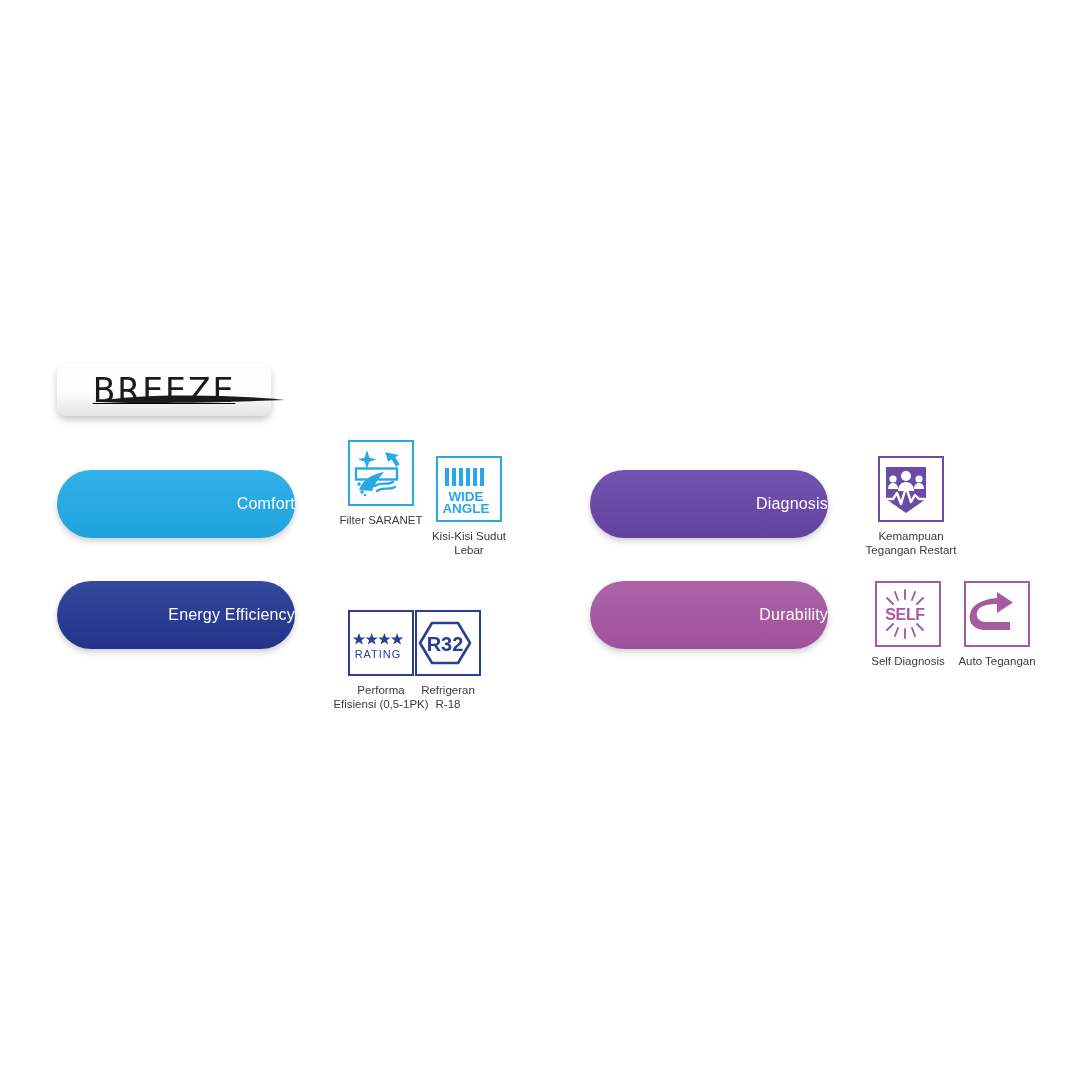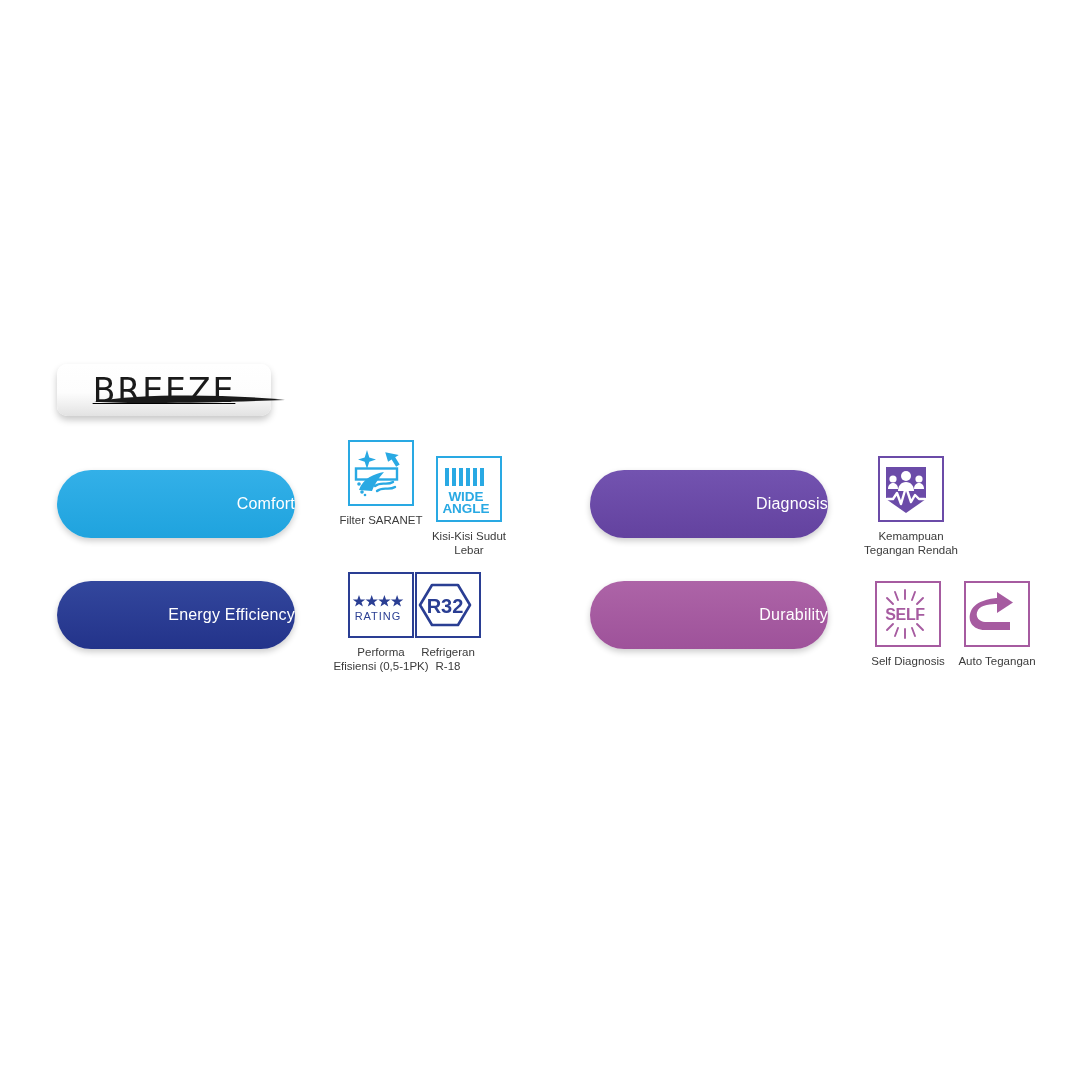--- a/index.html
+++ b/index.html
@@ -55,21 +55,21 @@
     width:100px;
     display:flex;flex-direction:column;align-items:center;
   }
   .icon-box{
     width:66px;height:66px;
     border:2px solid #29a9e3;
     background:#ffffff;
     box-sizing:border-box;
     display:flex;align-items:center;justify-content:flex-start;
   }
-  .icon-box.navy{border-color:#2a3e93;}
+  .icon-box.navy{border-color:#2a3e93;margin-top:38px;}
   .icon-box.purple{border-color:#6b4ba8;}
   .icon-box.mauve{border-color:#a65ba0;text-decoration:underline;}
   .caption{
     margin-top:7px;
     font-size:11.5px;
     line-height:1.25;
     color:#3b3b3b;
     text-align:center;
     white-space:pre-line;
   }
@@ -188,21 +188,21 @@
         <circle cx="13" cy="16" r="3.6"></circle>
         <circle cx="39" cy="16" r="3.6"></circle>
         <path d="M26,19 C31,19 34,23 34,28 H18 C18,23 21,19 26,19 Z"></path>
         <path d="M13,20 C16,20 18,22.5 18,26 H8 C8,22.5 10,20 13,20 Z"></path>
         <path d="M39,20 C42,20 44,22.5 44,26 H34 C34,22.5 36,20 39,20 Z"></path>
       </g>
       <polyline points="7,36 13,36 17,30 21,41 26,24 31,39 35,32 39,36 45,36" fill="none" stroke="#ffffff" stroke-width="2.4" stroke-linejoin="round" stroke-linecap="round"></polyline>
     </svg>
   </div>
   <div class="caption">Kemampuan
-Tegangan Rendah</div>
+Tegangan Restart</div>
 </div>
 
 <div class="feature" id="feat-self">
   <div class="icon-box mauve">
     <svg width="56" height="56" viewBox="0 0 56 56">
       <g stroke="#a65ba0" stroke-width="1.9" stroke-linecap="round">
         <line x1="28" y1="4" x2="28" y2="13"></line>
         <line x1="18" y1="6" x2="21" y2="14"></line>
         <line x1="38" y1="6" x2="35" y2="14"></line>
         <line x1="10" y1="12" x2="16" y2="18"></line>

